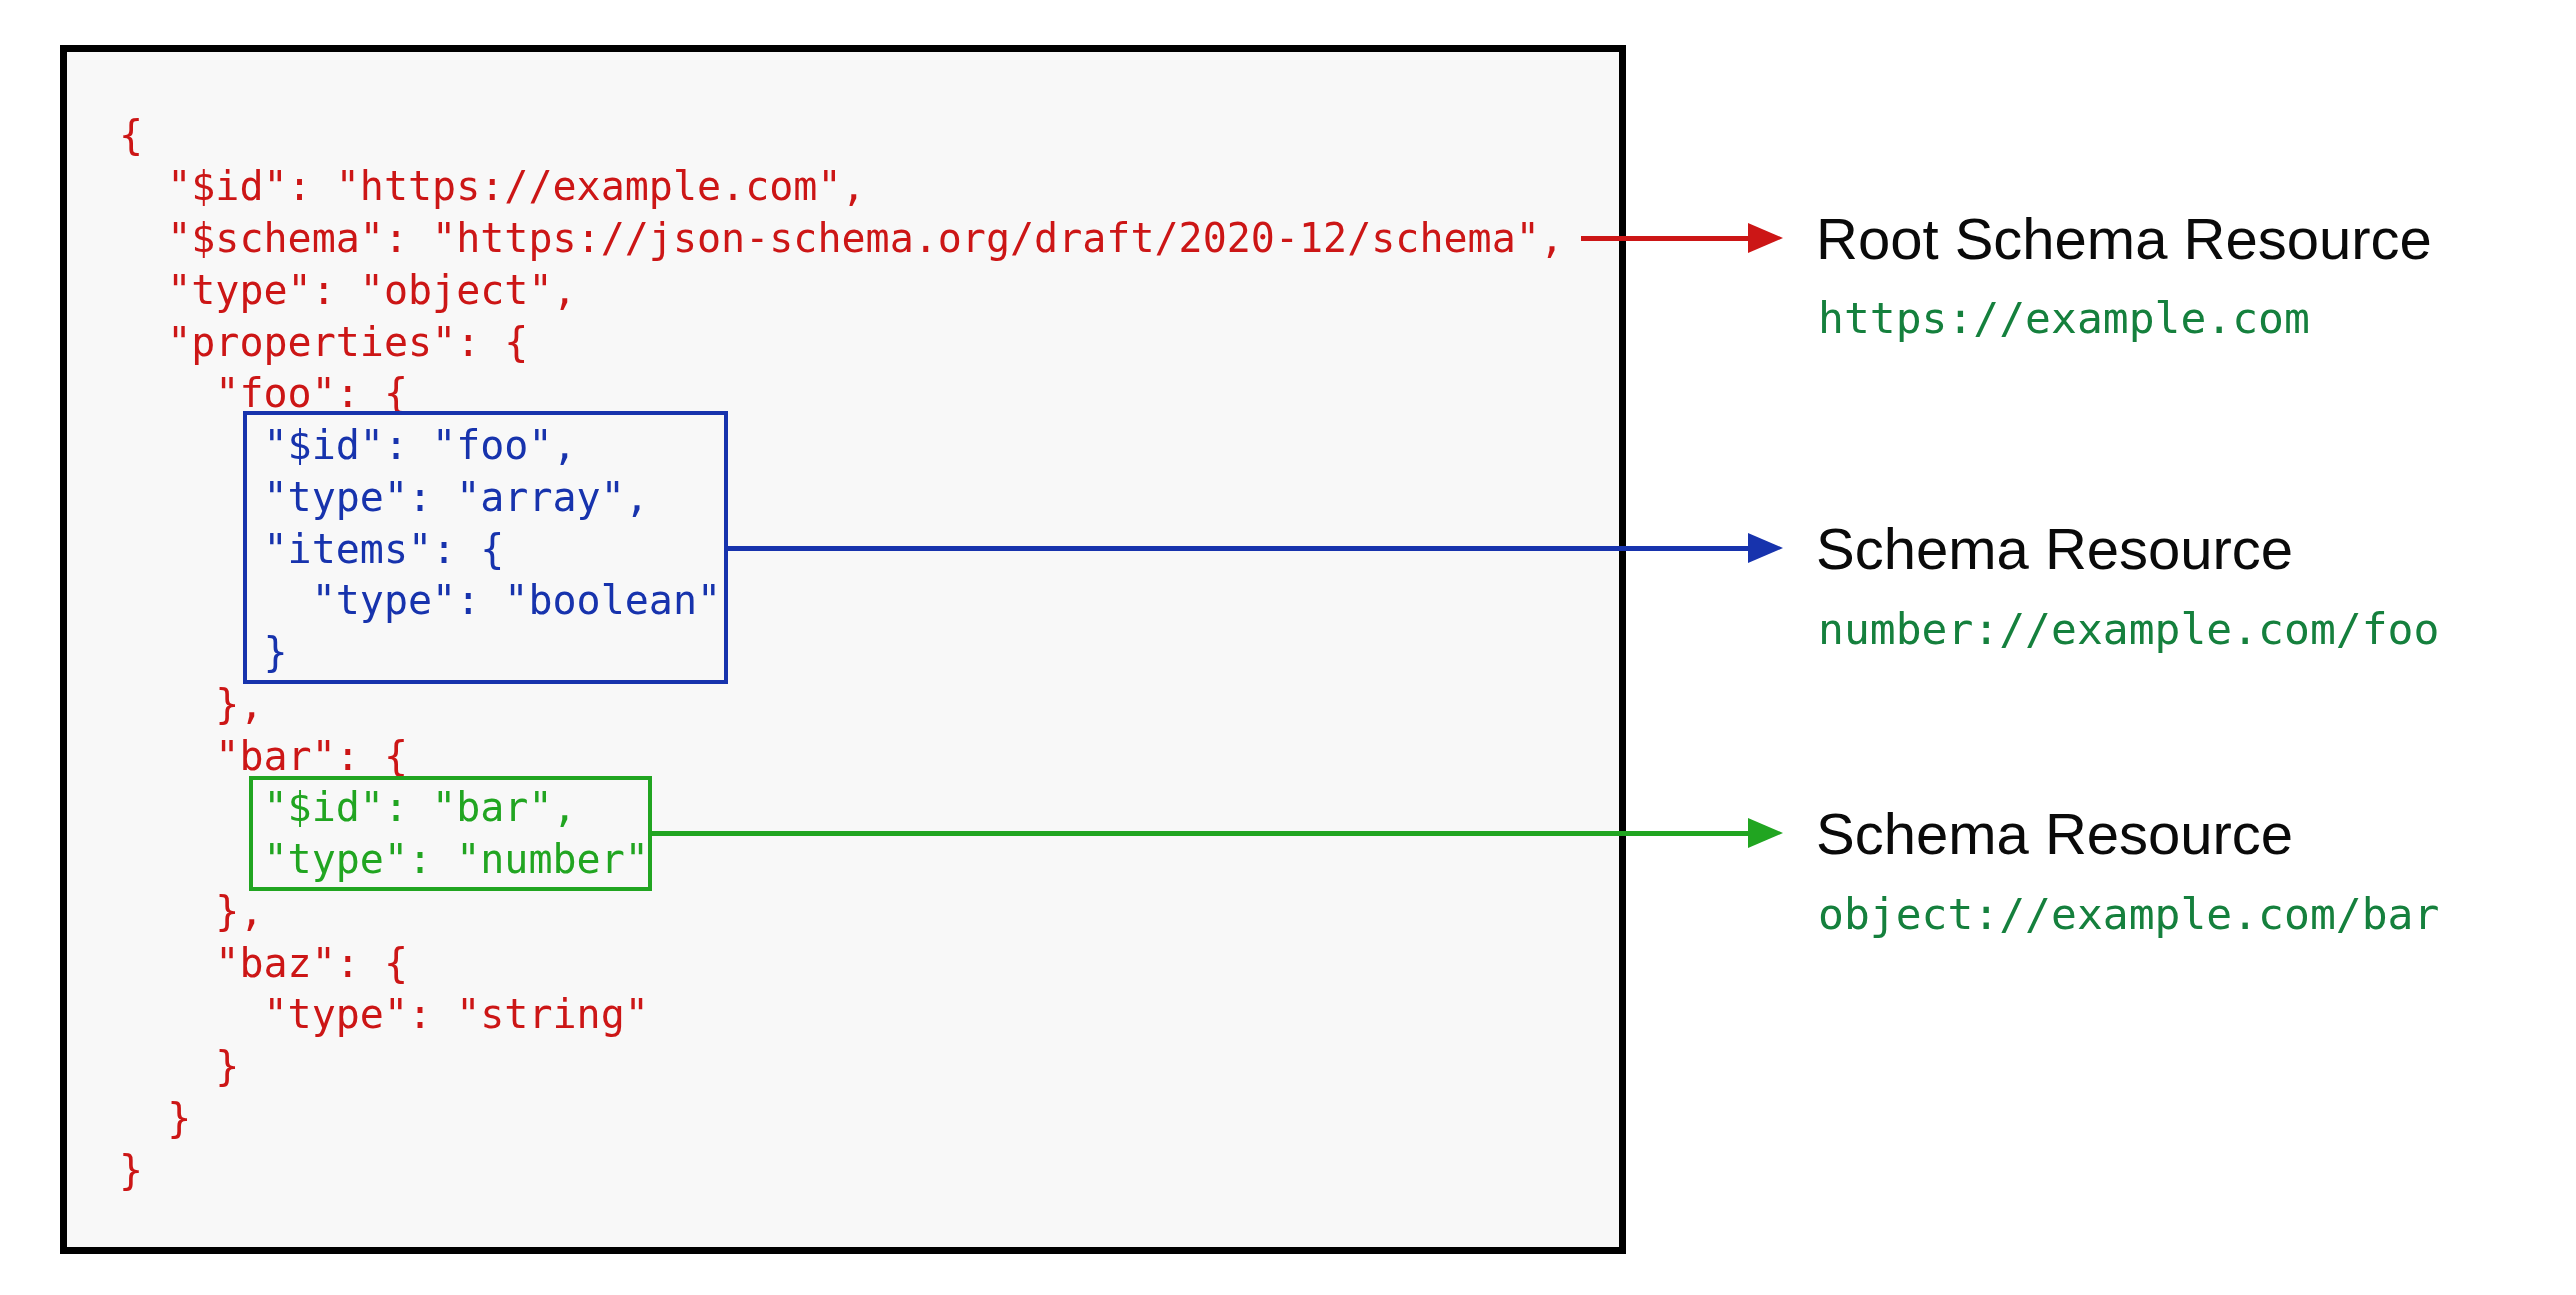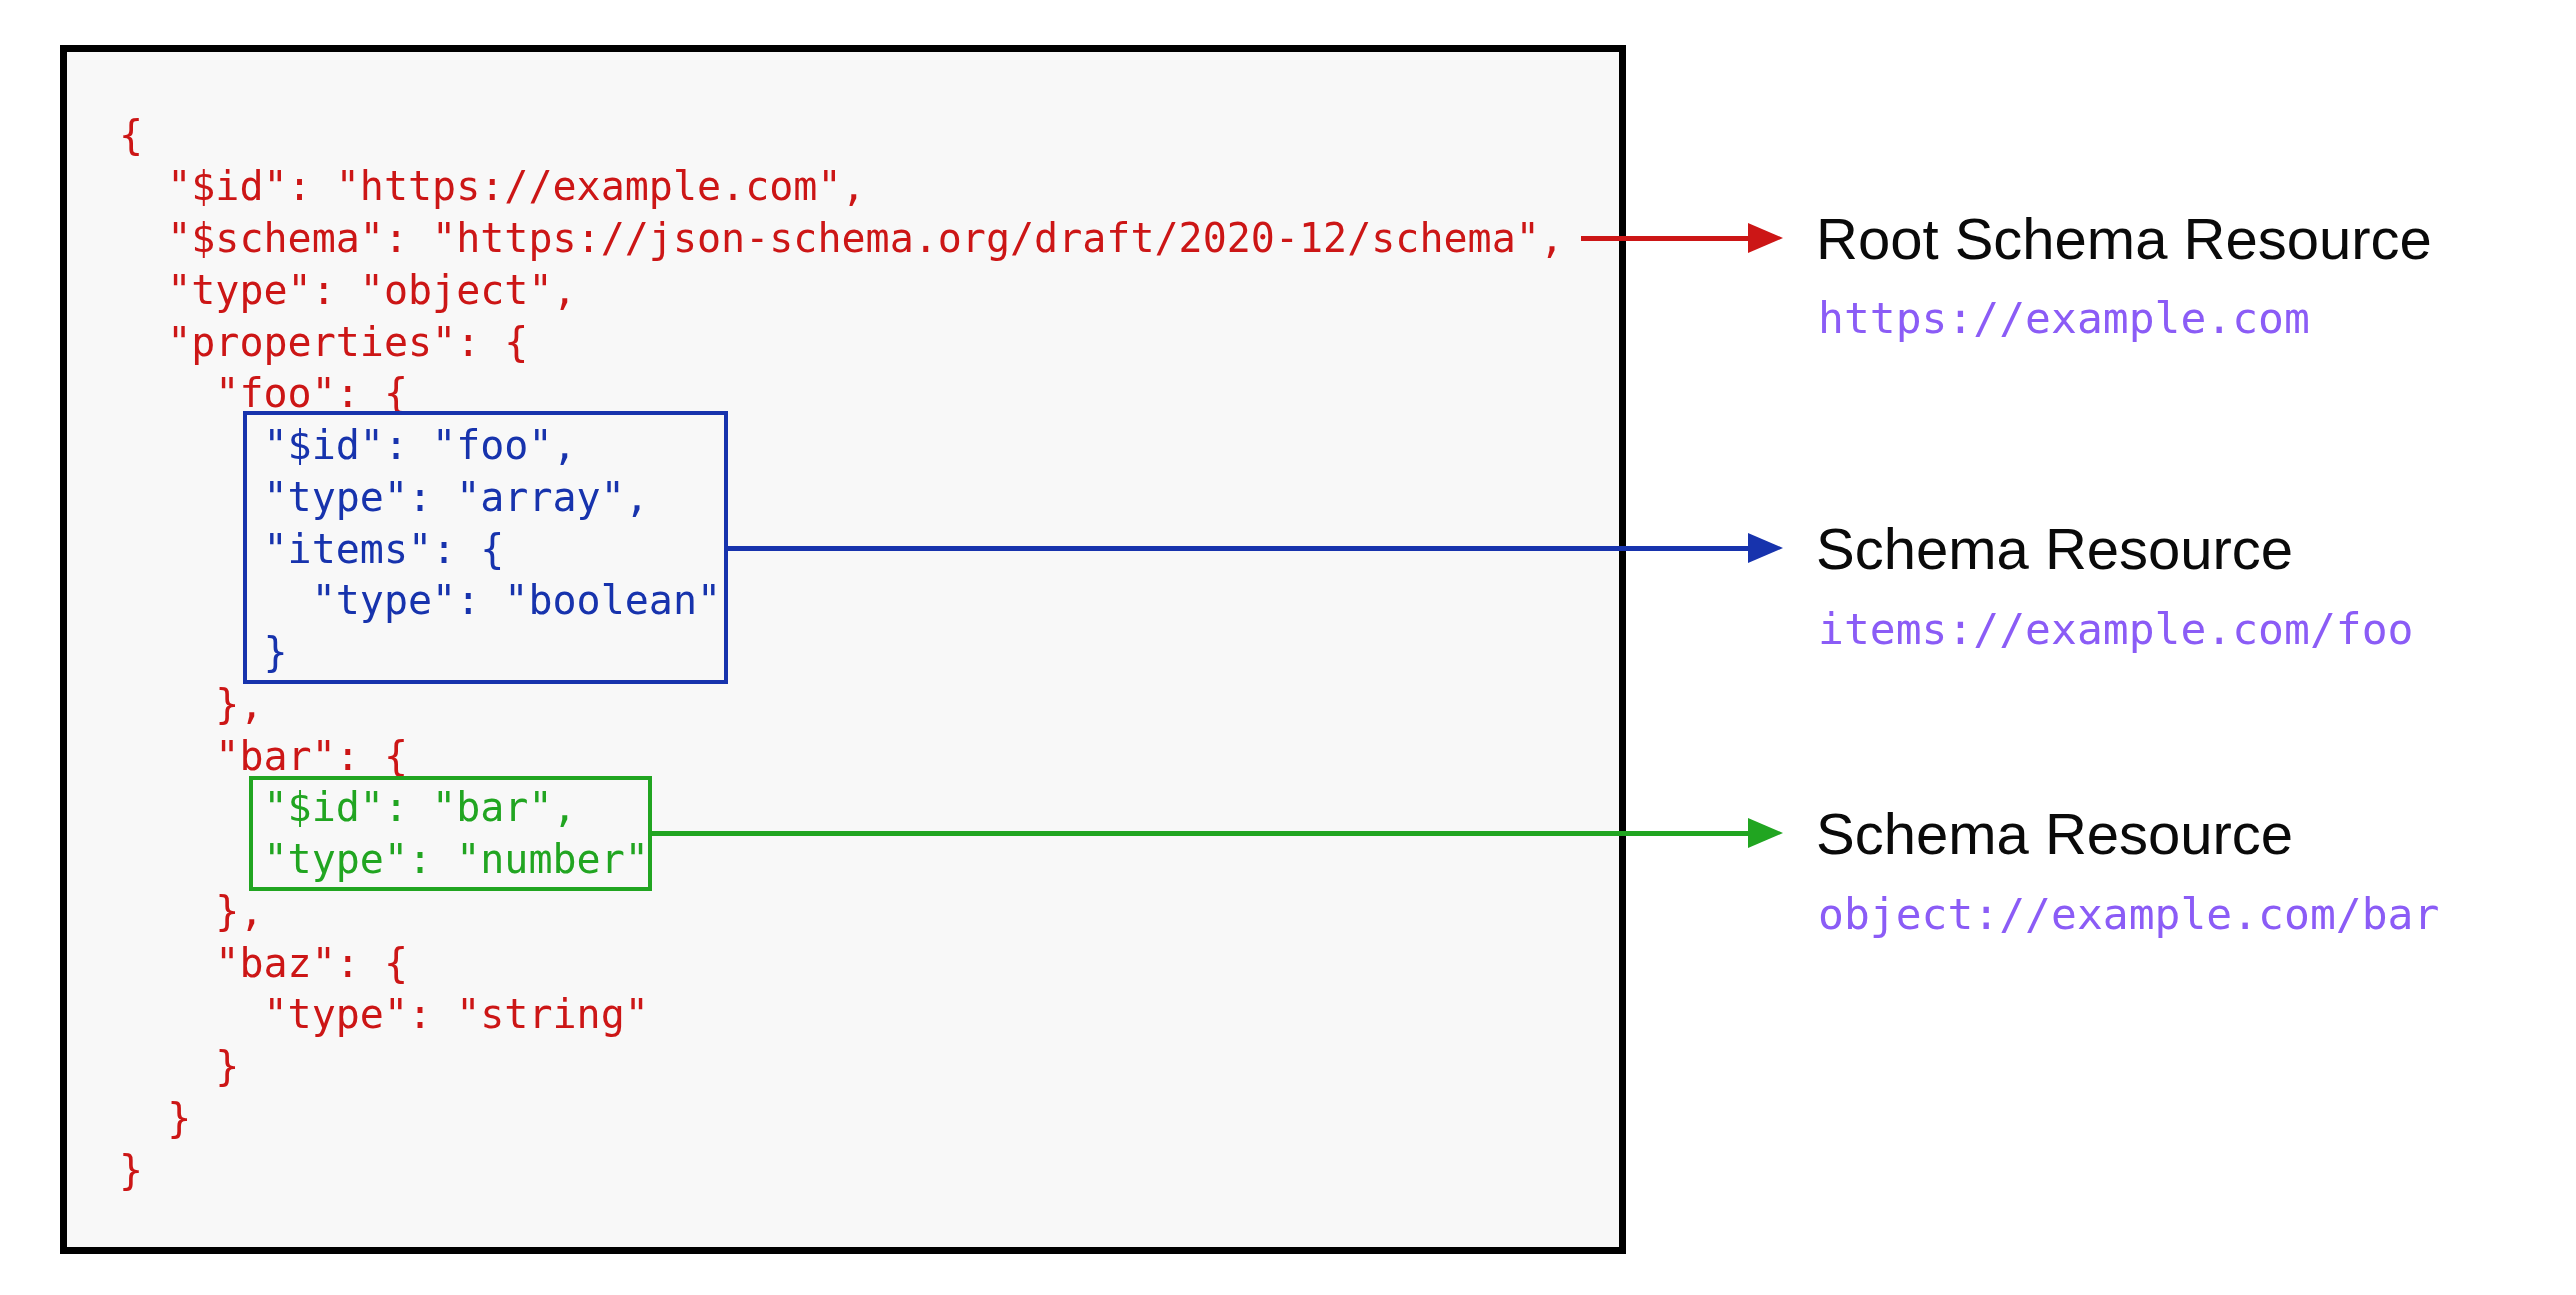--- a/index.html
+++ b/index.html
@@ -68,21 +68,21 @@
     font-size:58px;
     color:#0a0a0a;
     white-space:nowrap;
   }
   .ann-url{
     position:absolute;
     left:1818px;
     transform:translateY(-50%);
     font-family:"DejaVu Sans Mono", monospace;
     font-size:43px;
-    color:#8b5cf6;
+    color:#15803d;
     white-space:nowrap;
   }
 </style>
 </head>
 <body>
 
 <div class="screen">
 
   <div class="code-box"></div>
 
@@ -123,19 +123,19 @@
 
   <div>
     <div class="arrow-line al-green" style="left:652px;top:831px;width:1099px"></div>
     <div class="arrow-head ah-green" style="left:1748px;top:818px"></div>
   </div>
 
   <div class="ann-title" style="top:238px">Root Schema Resource</div>
   <div class="ann-url" style="top:318px">https://example.com</div>
 
   <div class="ann-title" style="top:548px">Schema Resource</div>
-  <div class="ann-url" style="top:629px">items://example.com/foo</div>
+  <div class="ann-url" style="top:629px">number://example.com/foo</div>
 
   <div class="ann-title" style="top:833px">Schema Resource</div>
   <div class="ann-url" style="top:914px">object://example.com/bar</div>
 
 </div>
 
 
 </body></html>

